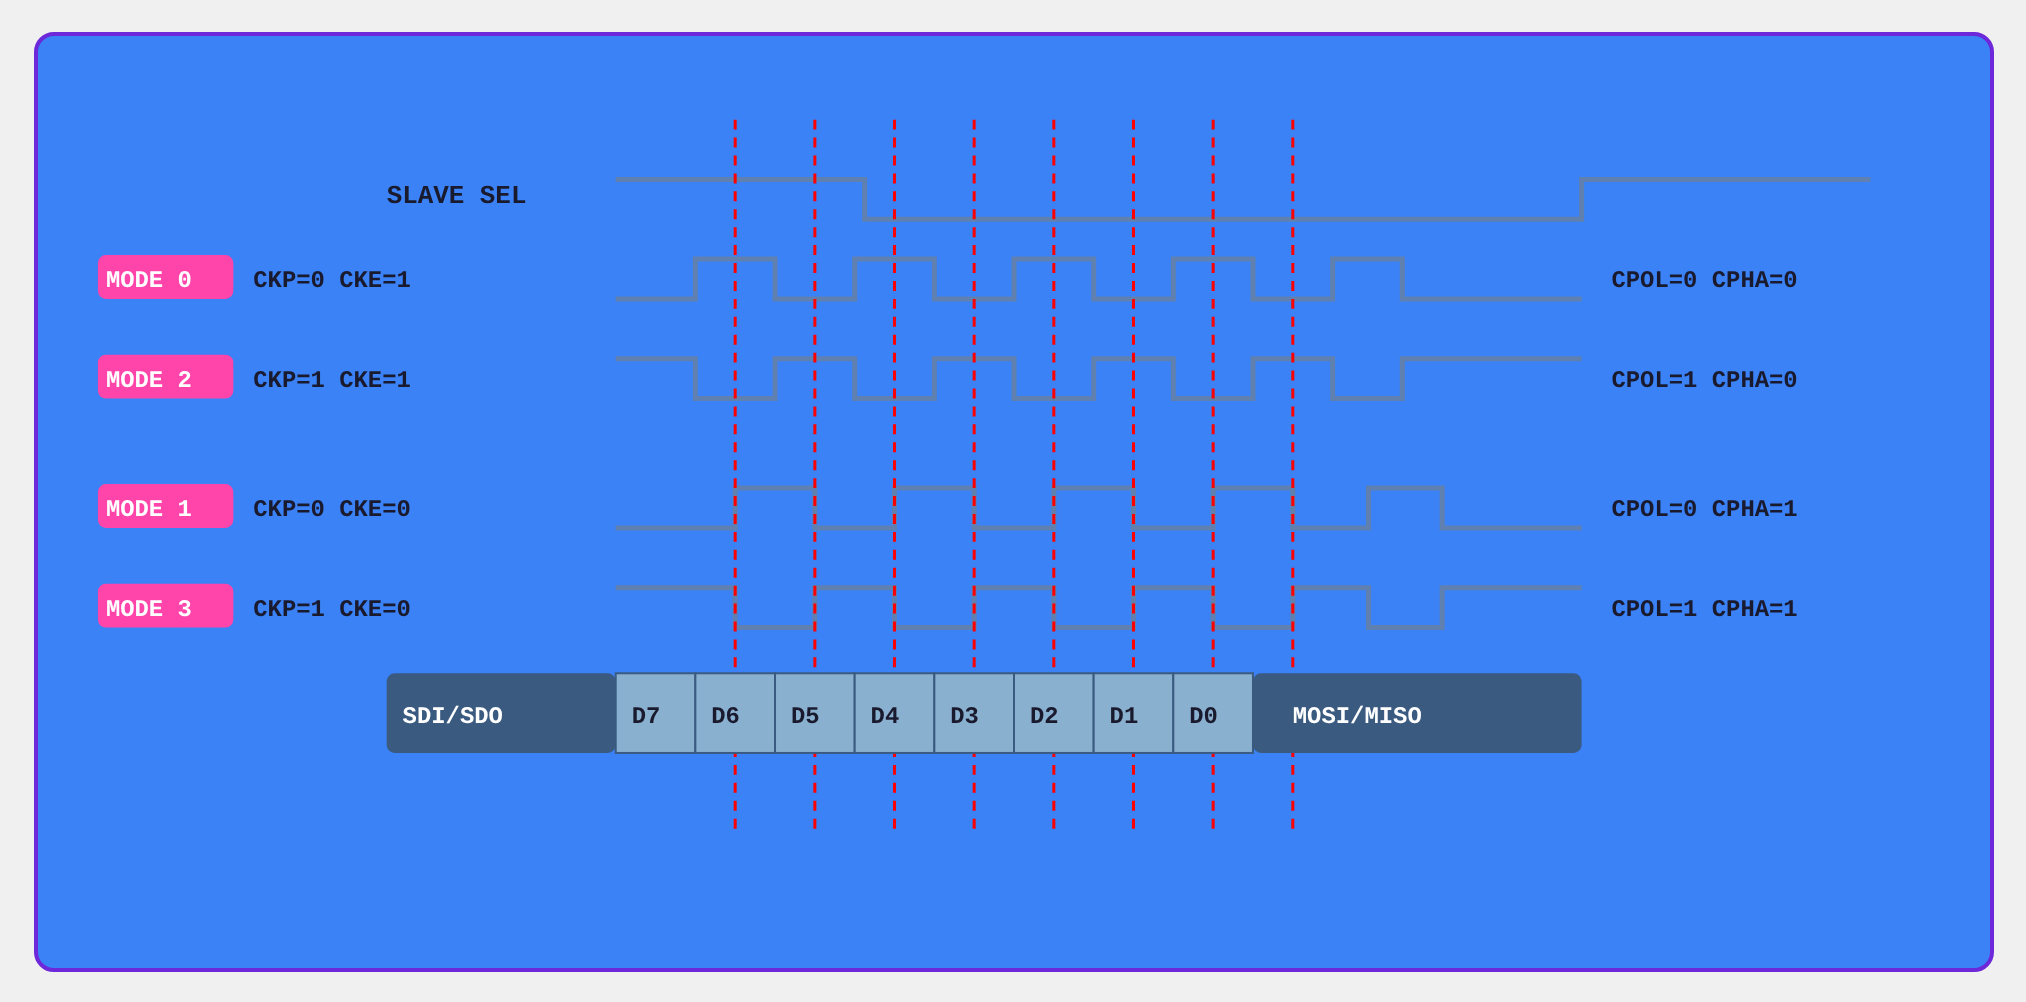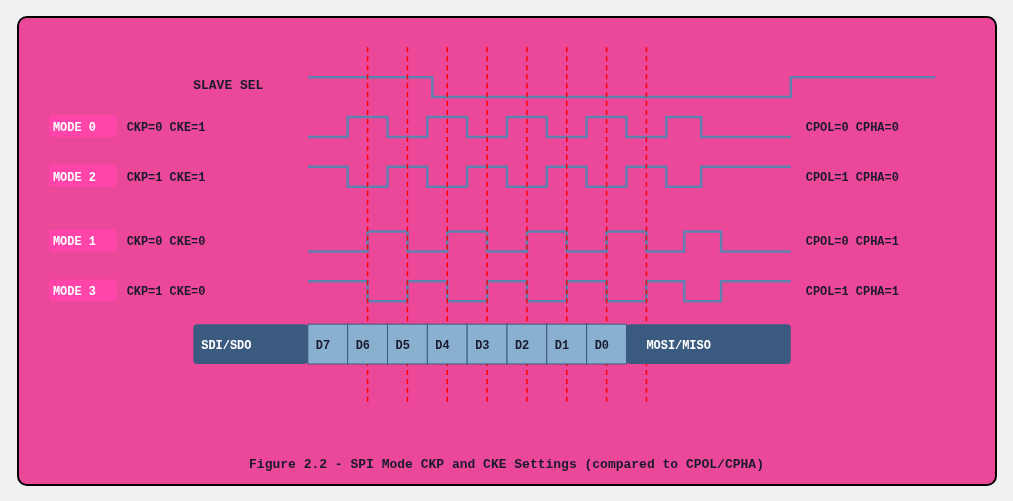--- a/index.html
+++ b/index.html
@@ -8,22 +8,22 @@
       width: 1013px;
       height: 501px;
       display: flex;
       align-items: center;
       justify-content: center;
       font-family: 'Courier New', Courier, monospace;
     }
     .outer {
       width: 980px;
       height: 470px;
-      background: #ec4899;
-      border: 2px solid #000000;
+      background: #3b82f6;
+      border: 2px solid #6d28d9;
       border-radius: 10px;
       padding: 18px 20px 12px 20px;
       display: flex;
       flex-direction: column;
     }
     .diagram-area {
       flex: 1;
       position: relative;
     }
     .caption {
@@ -120,14 +120,13 @@
       <text x="518" y="303" font-size="12" font-weight="bold" fill="#1a1a2e">D1</text>
 
       <rect x="550" y="278" width="40" height="40" fill="#8ab0d0" stroke="#3a5a80" stroke-width="1"></rect>
       <text x="558" y="303" font-size="12" font-weight="bold" fill="#1a1a2e">D0</text>
 
       <rect x="590" y="278" width="165" height="40" rx="4" fill="#3a5a80"></rect>
       <text x="610" y="303" font-size="12" font-weight="bold" fill="white">MOSI/MISO</text>
 
     </svg>
   </div>
-  <div class="caption">Figure 2.2 - SPI Mode CKP and CKE Settings (compared to CPOL/CPHA)</div>
 </div>
 
 </body></html>

